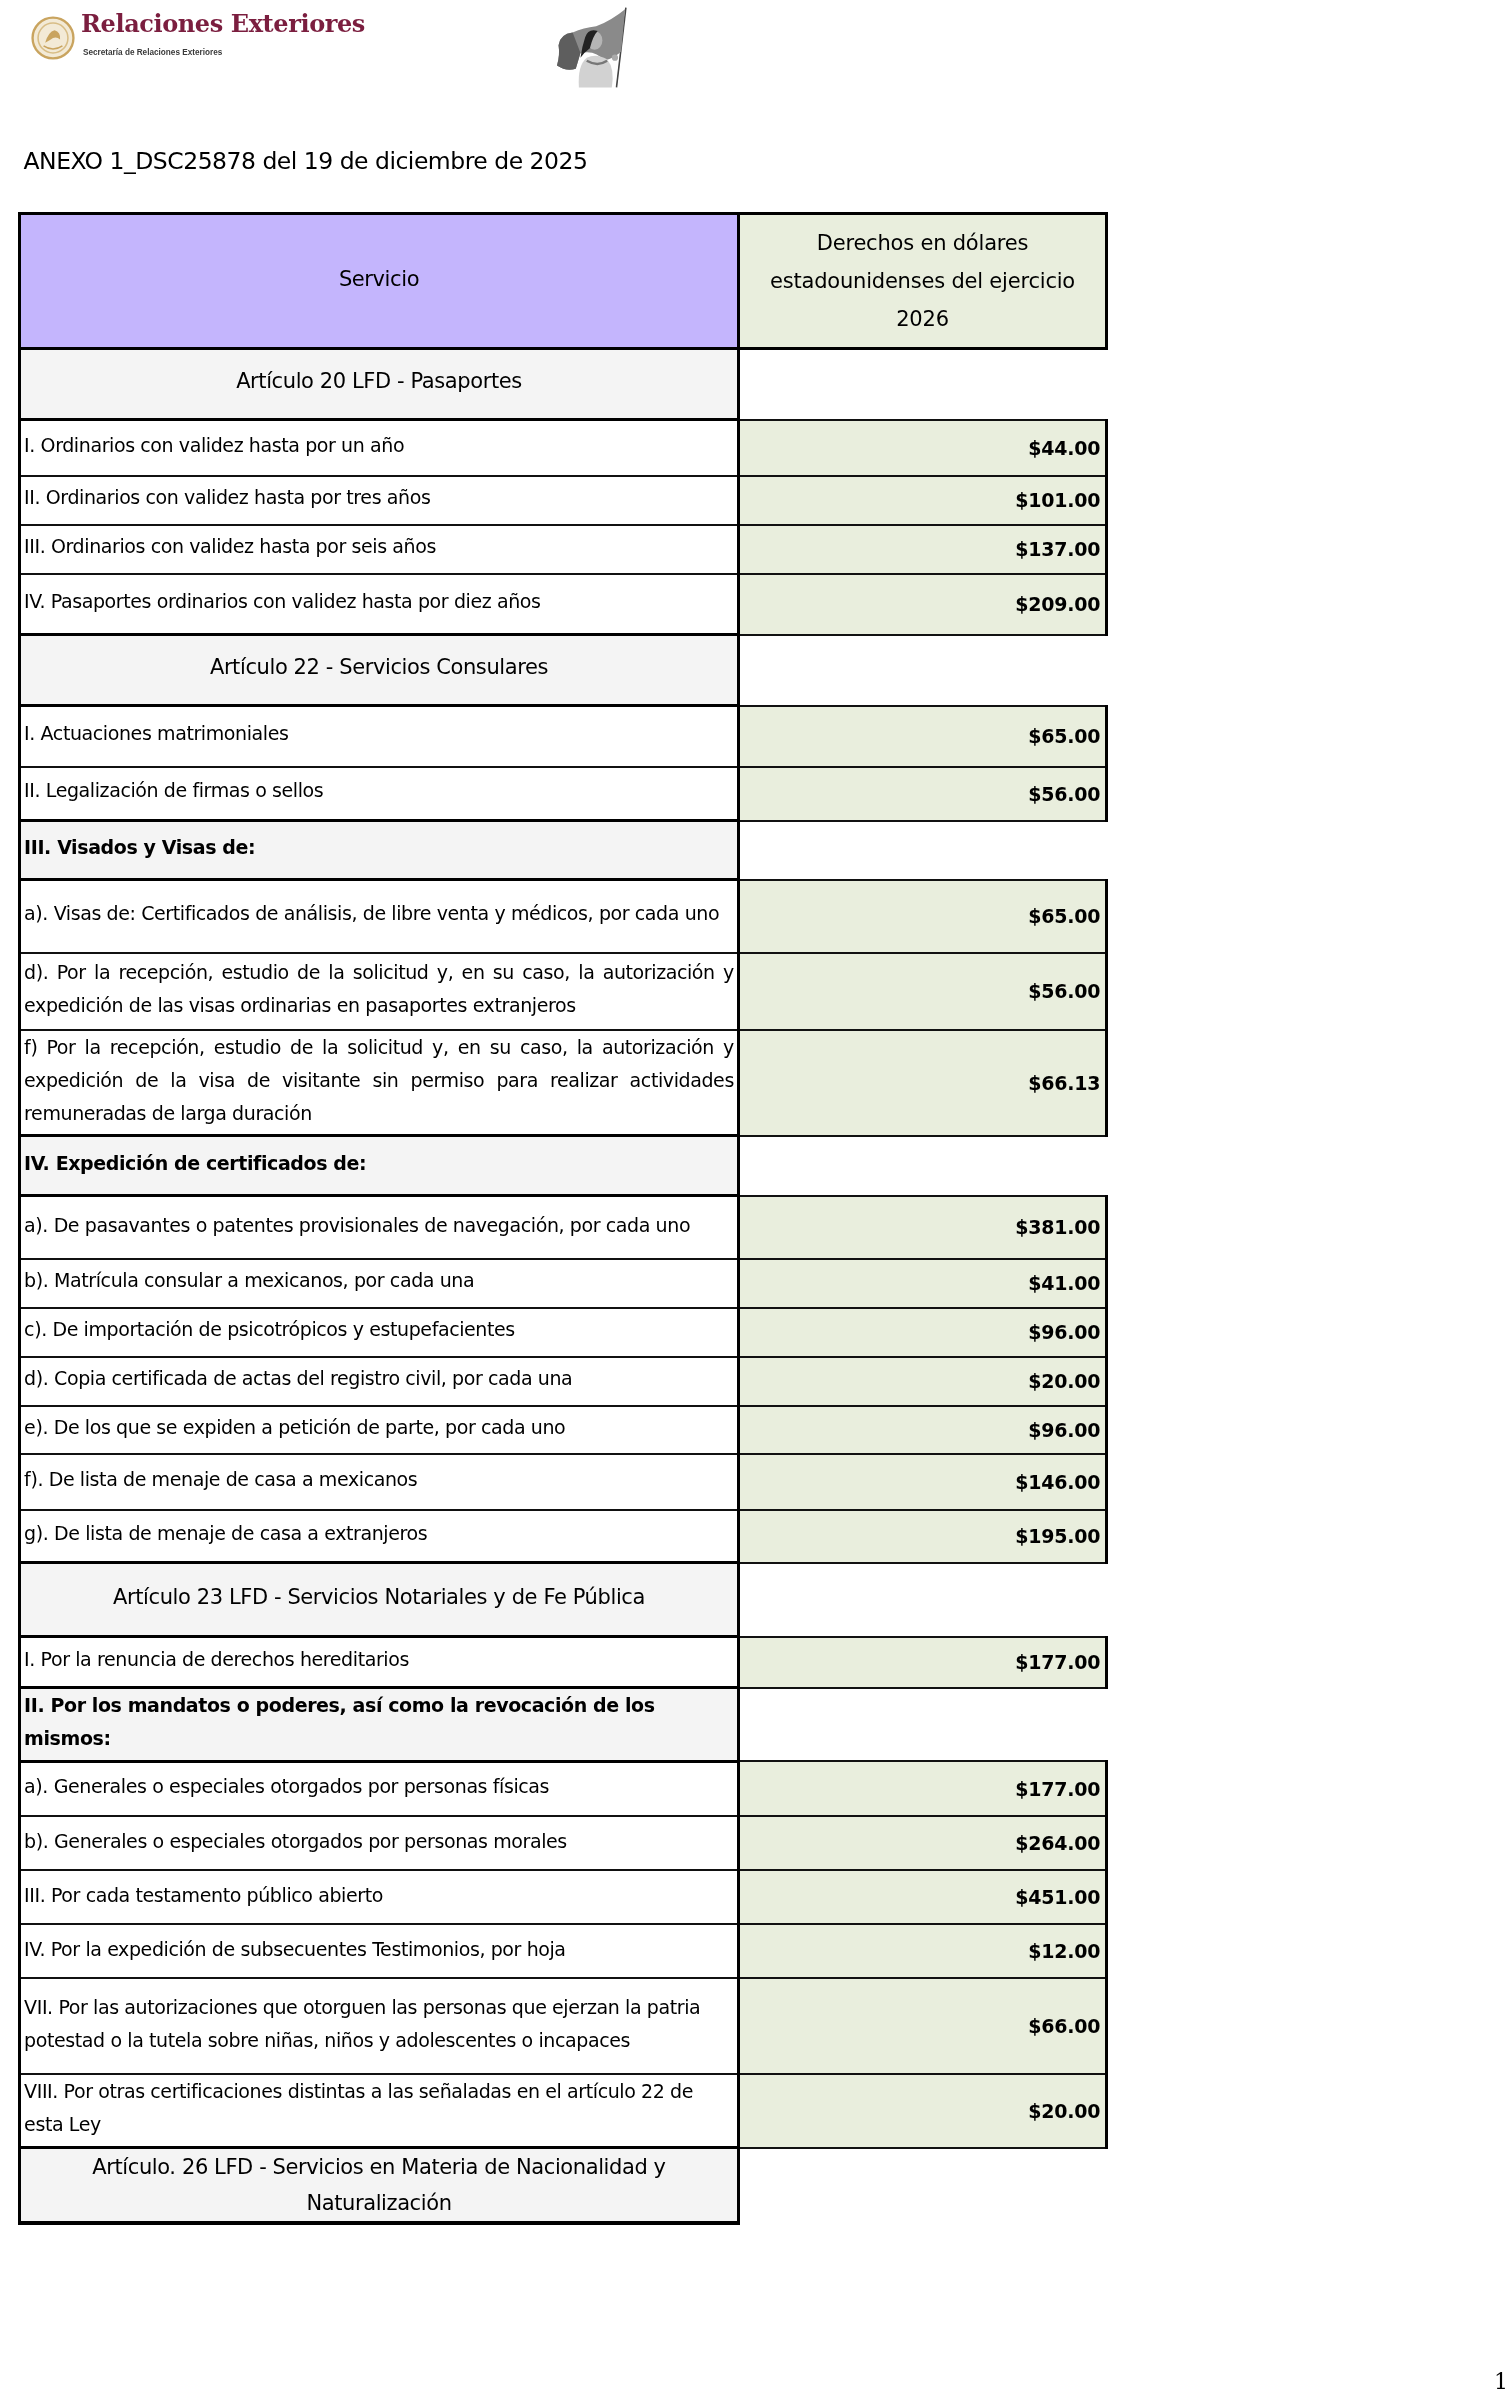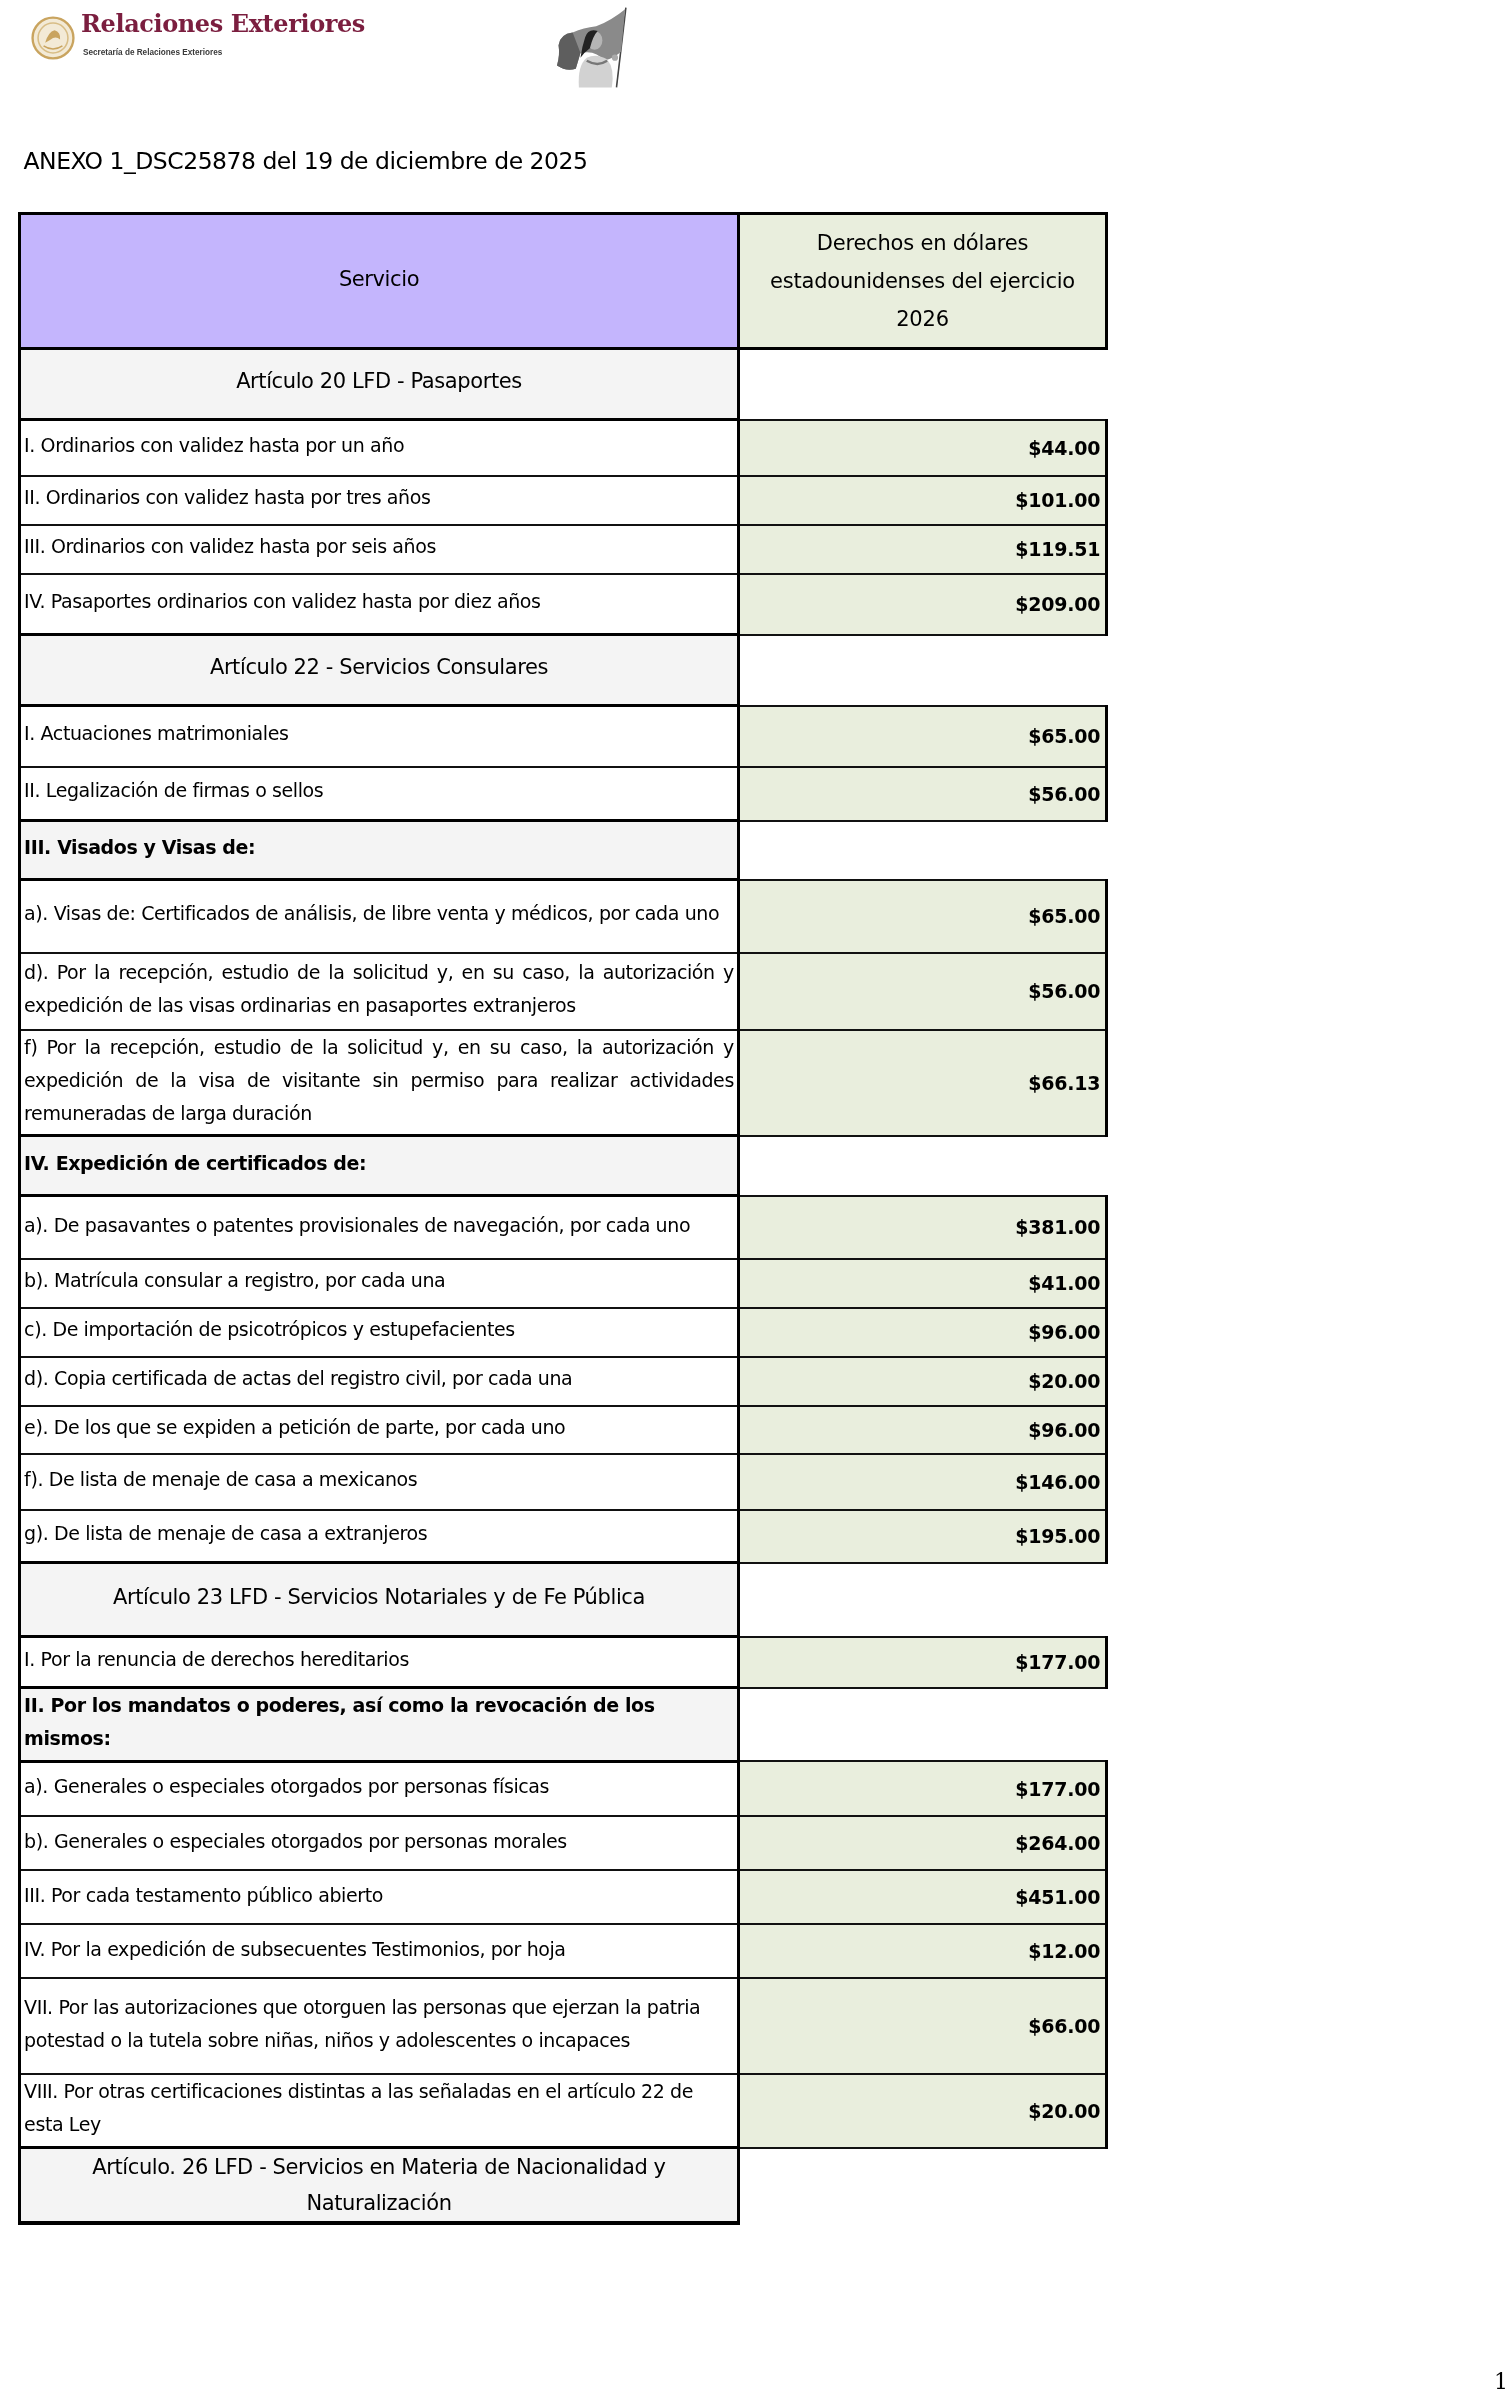--- a/index.html
+++ b/index.html
@@ -116,21 +116,21 @@
     <tr style="height:56px">
       <td class="cell-service">I. Ordinarios  con  validez hasta por un año</td>
       <td class="cell-price">$44.00</td>
     </tr>
     <tr style="height:49px">
       <td class="cell-service">II. Ordinarios  con validez hasta por tres años</td>
       <td class="cell-price">$101.00</td>
     </tr>
     <tr style="height:49px">
       <td class="cell-service">III. Ordinarios con validez hasta por seis años</td>
-      <td class="cell-price">$119.51</td>
+      <td class="cell-price">$137.00</td>
     </tr>
     <tr style="height:61px">
       <td class="cell-service">IV. Pasaportes ordinarios con validez hasta por diez años</td>
       <td class="cell-price">$209.00</td>
     </tr>
 
     <tr class="row-section" style="height:71px">
       <td class="cell-service">Artículo 22 - Servicios Consulares</td>
       <td class="cell-empty"></td>
     </tr>
@@ -160,21 +160,21 @@
     </tr>
     <tr class="row-subsection" style="height:60px">
       <td class="cell-service">IV. Expedición de certificados de:</td>
       <td class="cell-empty"></td>
     </tr>
     <tr style="height:63px">
       <td class="cell-service">a). De pasavantes o  patentes provisionales de navegación, por cada uno</td>
       <td class="cell-price">$381.00</td>
     </tr>
     <tr style="height:49px">
-      <td class="cell-service">b). Matrícula consular a registro, por cada una</td>
+      <td class="cell-service">b). Matrícula consular a mexicanos, por cada una</td>
       <td class="cell-price">$41.00</td>
     </tr>
     <tr style="height:49px">
       <td class="cell-service">c). De importación de psicotrópicos y estupefacientes</td>
       <td class="cell-price">$96.00</td>
     </tr>
     <tr style="height:49px">
       <td class="cell-service">d). Copia certificada de actas del registro civil, por cada una</td>
       <td class="cell-price">$20.00</td>
     </tr>

